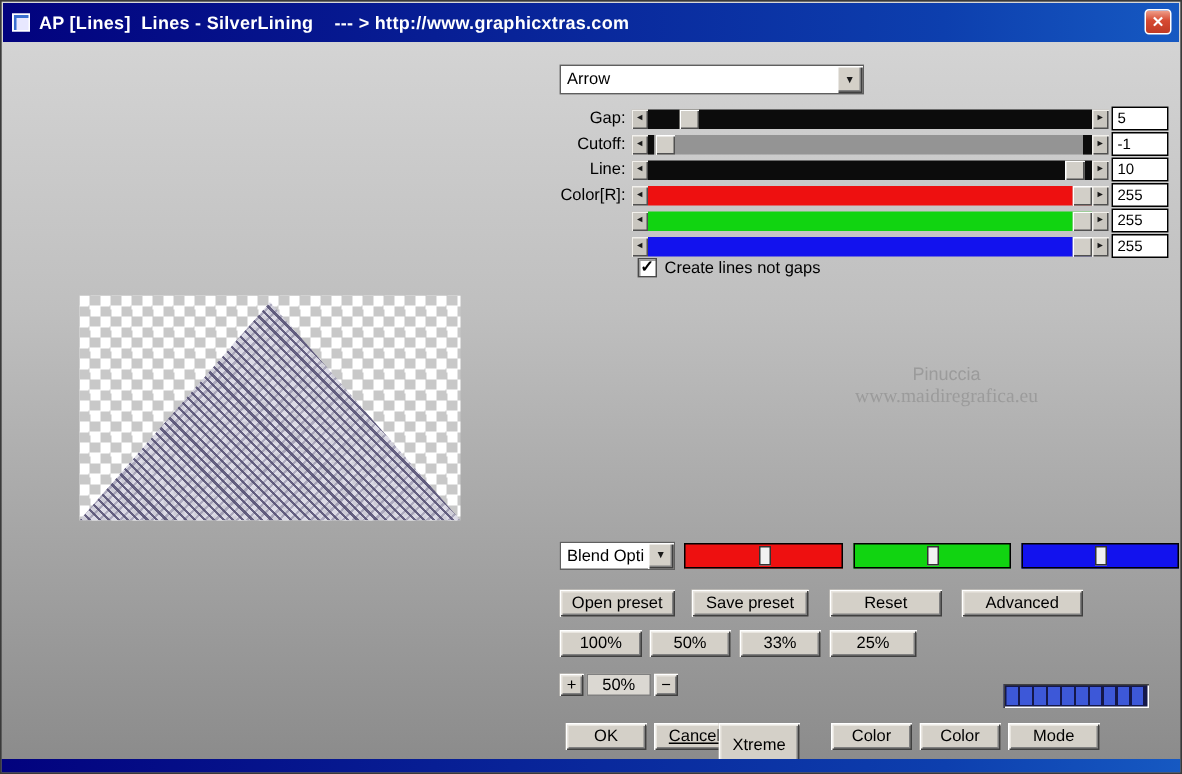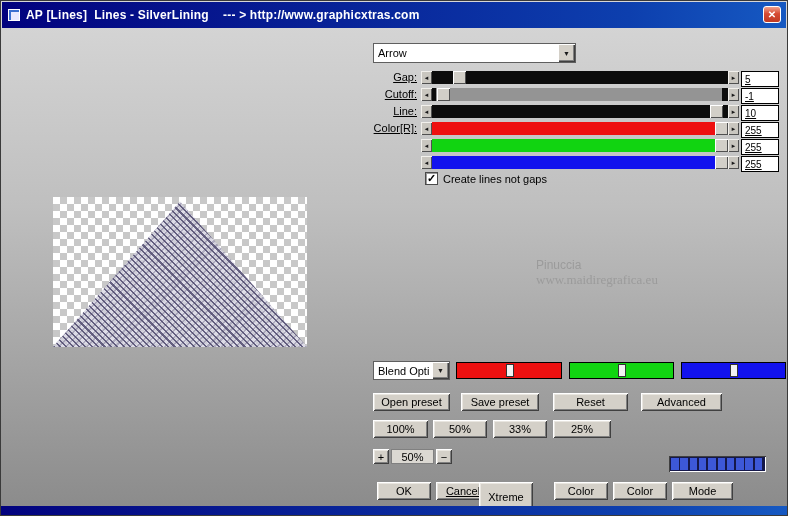--- a/index.html
+++ b/index.html
@@ -31,42 +31,42 @@
   .b3d{position:absolute;background:#d4d0c8;border:0;color:#000;font-size:11px;
        display:flex;align-items:center;justify-content:center;cursor:pointer;
        box-shadow:inset 1px 1px 0 #ffffff, inset -1px -1px 0 #404040, inset 2px 2px 0 #e9e6e0, inset -2px -2px 0 #808080;}
   
   .combo{position:absolute;background:#fff;border:1px solid #5f5f5f;display:flex;align-items:center;}
   .combo .val{flex:1;font-size:11px;padding-left:4px;white-space:nowrap;overflow:hidden;color:#000;}
   .combo .dd{width:17px;align-self:stretch;background:#d4d0c8;display:flex;align-items:center;justify-content:center;
              font-size:7px;color:#1a1a1a;cursor:pointer;
              box-shadow:inset 1px 1px 0 #fff, inset -1px -1px 0 #404040, inset -2px -2px 0 #808080;}
   
-  .prow{position:absolute;left:352px;width:426px;height:16px;display:flex;text-decoration:underline;}
+  .prow{position:absolute;left:352px;width:426px;height:16px;display:flex;align-items:center;}
   .plabel{width:68px;text-align:right;padding-right:4px;font-size:11px;color:#000;white-space:nowrap;}
   .slider{position:relative;flex:1;height:13px;}
   .arr{position:absolute;top:0;bottom:0;width:11px;background:#c9c6bf;display:flex;align-items:center;justify-content:center;
        font-size:6px;color:#1a1a1a;cursor:pointer;
        box-shadow:inset 1px 1px 0 #f2f0ec, inset -1px -1px 0 #505050;}
   .arr.l{left:0;} .arr.r{right:0;}
   .track{position:absolute;left:11px;right:11px;top:0;bottom:0;}
   .track.black{background:#0c0c0c;} .track.gray{background:#949494;border-left:4px solid #0c0c0c;border-right:6px solid #0c0c0c;}
   .track.red{background:#ee1010;} .track.green{background:#11d411;} .track.blue{background:#1212ee;}
   .handle{position:absolute;top:0;bottom:0;width:13px;background:#d2cfc8;cursor:pointer;
           box-shadow:inset 1px 1px 0 #ffffff, inset -1px -1px 0 #505050;}
   .vbox{width:38px;height:16px;margin-left:2px;background:#fff;border:1px solid #000;font-size:10px;
         padding:0 0 0 3px;color:#000;}
   input.vbox{outline:none;}
   
   .cbrow{position:absolute;left:424px;top:171px;display:flex;align-items:center;cursor:pointer;}
   .cbox{width:13px;height:13px;background:#fff;border:1px solid #4a4a4a;box-shadow:inset 1px 1px 0 #9a9a9a;
         display:flex;align-items:center;justify-content:center;font-size:11px;font-weight:bold;color:#000;line-height:11px;}
   .cblabel{font-size:11px;color:#000;margin-left:5px;}
   
-  .wmark{position:absolute;left:535px;top:257px;width:190px;color:#9b9b9b;}
+  .wmark{position:absolute;left:535px;top:241px;width:190px;text-align:center;color:#9b9b9b;}
   .wmark .l1{font-size:12px;}
   .wmark .l2{font-size:13px;font-family:"Liberation Serif",serif;}
   
   .grad{position:absolute;height:17px;border:1px solid #000;}
   .grad.red{background:#ee1010;} .grad.green{background:#11d411;} .grad.blue{background:#1212ee;}
   .ghandle{position:absolute;top:1px;bottom:1px;width:8px;background:#f2f2f2;border:1px solid #333;cursor:pointer;}
   
   .zdisp{position:absolute;background:#dbd8d2;border:1px solid #808080;font-size:11px;color:#000;
          display:flex;align-items:center;justify-content:center;}
   

